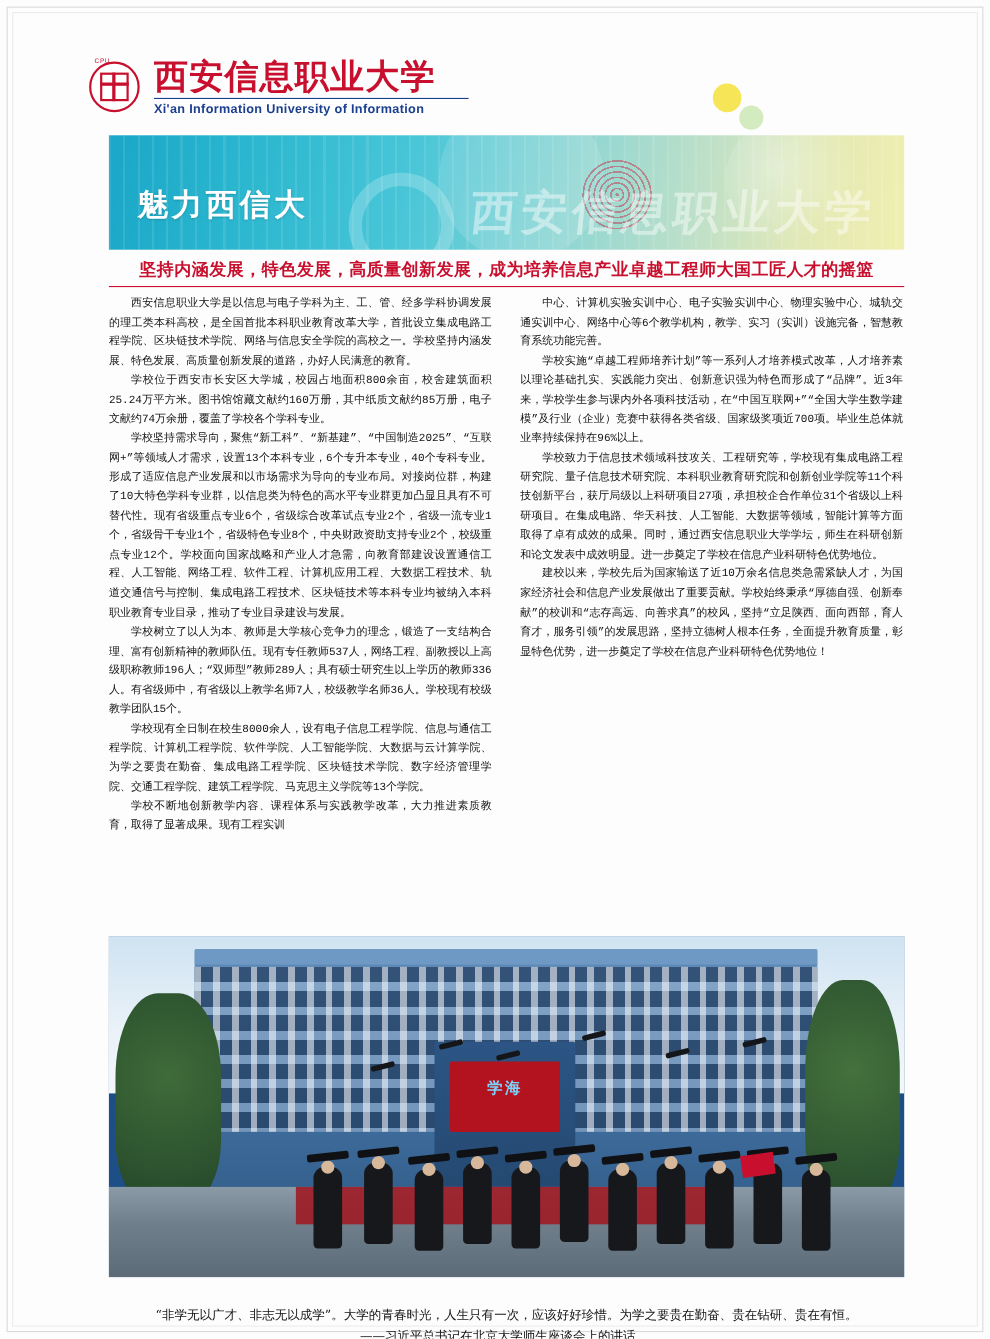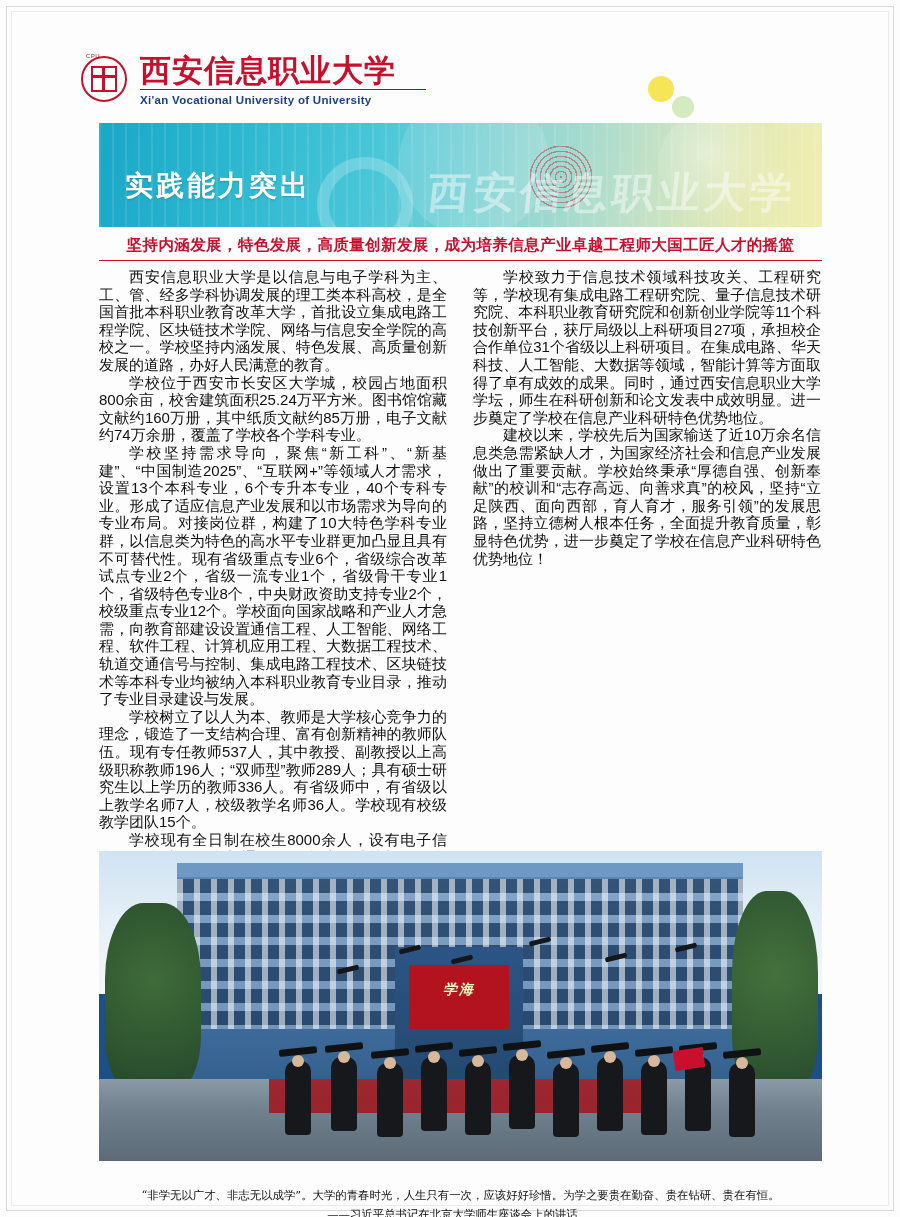--- a/index.html
+++ b/index.html
@@ -225,26 +225,26 @@
   
   .cols {
     position: absolute;
     left: 99px; top: 268px;
     width: 723px;
     display: flex;
     gap: 26px;
   }
   .col {
     width: 348px;
-    font-size: 15px;
+    font-size: 10px;
     line-height: 17.6px;
     text-align: justify;
     text-justify: inter-character;
     color: #111111;
-    font-family: Liberation Sans, sans-serif;
+    font-family: Liberation Mono, monospace;
   }
   .col p {
     margin: 0 0 0 0;
     text-indent: 2em;
   }
 
   
   .photo {
     position: absolute;
     left: 99px; top: 851px;
@@ -286,26 +286,25 @@
   }
   .photo .entrance .banner-red {
     position: absolute; left: 14px; top: 18px;
     width: 100px; height: 64px;
     background: #b3121f;
     border-radius: 2px;
   }
   .photo .entrance .banner-red .cn {
     position: absolute; left: 0; right: 0; top: 16px;
     text-align: center;
-    color: #fef9c3;
+    color: #7dd3fc;
     font-size: 14px;
     font-weight: bold;
     letter-spacing: 2px;
     font-family: "DejaVu Serif", serif;
-    font-style: italic;
   }
   .photo .plaza {
     position: absolute; left: 0; bottom: 0; width: 100%; height: 82px;
     background: linear-gradient(180deg, #8a9aa6 0%, #6f7f8c 40%, #5c6b77 100%);
   }
   .photo .red-carpet {
     position: absolute; left: 170px; bottom: 48px;
     width: 390px; height: 34px;
     background: #9e1b24;
     opacity: 0.9;
@@ -385,50 +384,52 @@
     <div class="logo-mark">
       <div class="ring"></div>
       <div class="inner-sq"></div>
       <div class="inner-bar"></div>
       <div class="inner-v"></div>
       <div class="cap">CPU</div>
     </div>
     <div class="wordmark">
       <div class="cn">西安信息职业大学</div>
       <div class="rule"></div>
-      <div class="en">Xi'an Vocational University of University</div>
+      <div class="en">Xi'an Information University of Information</div>
     </div>
   </div>
 
   <div class="deco-c1"></div>
   <div class="deco-c2"></div>
 
   <div class="banner">
     <div class="stripes"></div>
     <div class="blob-a"></div>
     <div class="blob-b"></div>
     <div class="blob-c"></div>
     <div class="blob-d"></div>
     <div class="ghost-text">西安信息职业大学</div>
-    <div class="title">实践能力突出</div>
+    <div class="title">魅力西信大</div>
   </div>
 
   <div class="headline">坚持内涵发展，特色发展，高质量创新发展，成为培养信息产业卓越工程师大国工匠人才的摇篮</div>
   <div class="headline-rule"></div>
 
   <div class="cols">
     <div class="col">
       <p>西安信息职业大学是以信息与电子学科为主、工、管、经多学科协调发展的理工类本科高校，是全国首批本科职业教育改革大学，首批设立集成电路工程学院、区块链技术学院、网络与信息安全学院的高校之一。学校坚持内涵发展、特色发展、高质量创新发展的道路，办好人民满意的教育。</p>
       <p>学校位于西安市长安区大学城，校园占地面积800余亩，校舍建筑面积25.24万平方米。图书馆馆藏文献约160万册，其中纸质文献约85万册，电子文献约74万余册，覆盖了学校各个学科专业。</p>
       <p>学校坚持需求导向，聚焦“新工科”、“新基建”、“中国制造2025”、“互联网+”等领域人才需求，设置13个本科专业，6个专升本专业，40个专科专业。形成了适应信息产业发展和以市场需求为导向的专业布局。对接岗位群，构建了10大特色学科专业群，以信息类为特色的高水平专业群更加凸显且具有不可替代性。现有省级重点专业6个，省级综合改革试点专业2个，省级一流专业1个，省级骨干专业1个，省级特色专业8个，中央财政资助支持专业2个，校级重点专业12个。学校面向国家战略和产业人才急需，向教育部建设设置通信工程、人工智能、网络工程、软件工程、计算机应用工程、大数据工程技术、轨道交通信号与控制、集成电路工程技术、区块链技术等本科专业均被纳入本科职业教育专业目录，推动了专业目录建设与发展。</p>
-      <p>学校树立了以人为本、教师是大学核心竞争力的理念，锻造了一支结构合理、富有创新精神的教师队伍。现有专任教师537人，其中教授、副教授以上高级职称教师196人；“双师型”教师289人；具有硕士研究生以上学历的教师336人。有省级师中，有省级以上教学名师7人，校级教学名师36人。学校现有校级教学团队15个。</p>
+      <p>学校树立了以人为本、教师是大学核心竞争力的理念，锻造了一支结构合理、富有创新精神的教师队伍。现有专任教师537人，网络工程、副教授以上高级职称教师196人；“双师型”教师289人；具有硕士研究生以上学历的教师336人。有省级师中，有省级以上教学名师7人，校级教学名师36人。学校现有校级教学团队15个。</p>
       <p>学校现有全日制在校生8000余人，设有电子信息工程学院、信息与通信工程学院、计算机工程学院、软件学院、人工智能学院、大数据与云计算学院、为学之要贵在勤奋、集成电路工程学院、区块链技术学院、数字经济管理学院、交通工程学院、建筑工程学院、马克思主义学院等13个学院。</p>
       <p>学校不断地创新教学内容、课程体系与实践教学改革，大力推进素质教育，取得了显著成果。现有工程实训</p>
     </div>
     <div class="col">
+      <p>中心、计算机实验实训中心、电子实验实训中心、物理实验中心、城轨交通实训中心、网络中心等6个教学机构，教学、实习（实训）设施完备，智慧教育系统功能完善。</p>
+      <p>学校实施“卓越工程师培养计划”等一系列人才培养模式改革，人才培养素以理论基础扎实、实践能力突出、创新意识强为特色而形成了“品牌”。近3年来，学校学生参与课内外各项科技活动，在“中国互联网+”“全国大学生数学建模”及行业（企业）竞赛中获得各类省级、国家级奖项近700项。毕业生总体就业率持续保持在96%以上。</p>
       <p>学校致力于信息技术领域科技攻关、工程研究等，学校现有集成电路工程研究院、量子信息技术研究院、本科职业教育研究院和创新创业学院等11个科技创新平台，获厅局级以上科研项目27项，承担校企合作单位31个省级以上科研项目。在集成电路、华天科技、人工智能、大数据等领域，智能计算等方面取得了卓有成效的成果。同时，通过西安信息职业大学学坛，师生在科研创新和论文发表中成效明显。进一步奠定了学校在信息产业科研特色优势地位。</p>
       <p>建校以来，学校先后为国家输送了近10万余名信息类急需紧缺人才，为国家经济社会和信息产业发展做出了重要贡献。学校始终秉承“厚德自强、创新奉献”的校训和“志存高远、向善求真”的校风，坚持“立足陕西、面向西部，育人育才，服务引领”的发展思路，坚持立德树人根本任务，全面提升教育质量，彰显特色优势，进一步奠定了学校在信息产业科研特色优势地位！</p>
     </div>
   </div>
 
   <div class="photo">
     <div class="sky"></div>
     <div class="building">
       <div class="roofline"></div>
       <div class="windows"></div>

